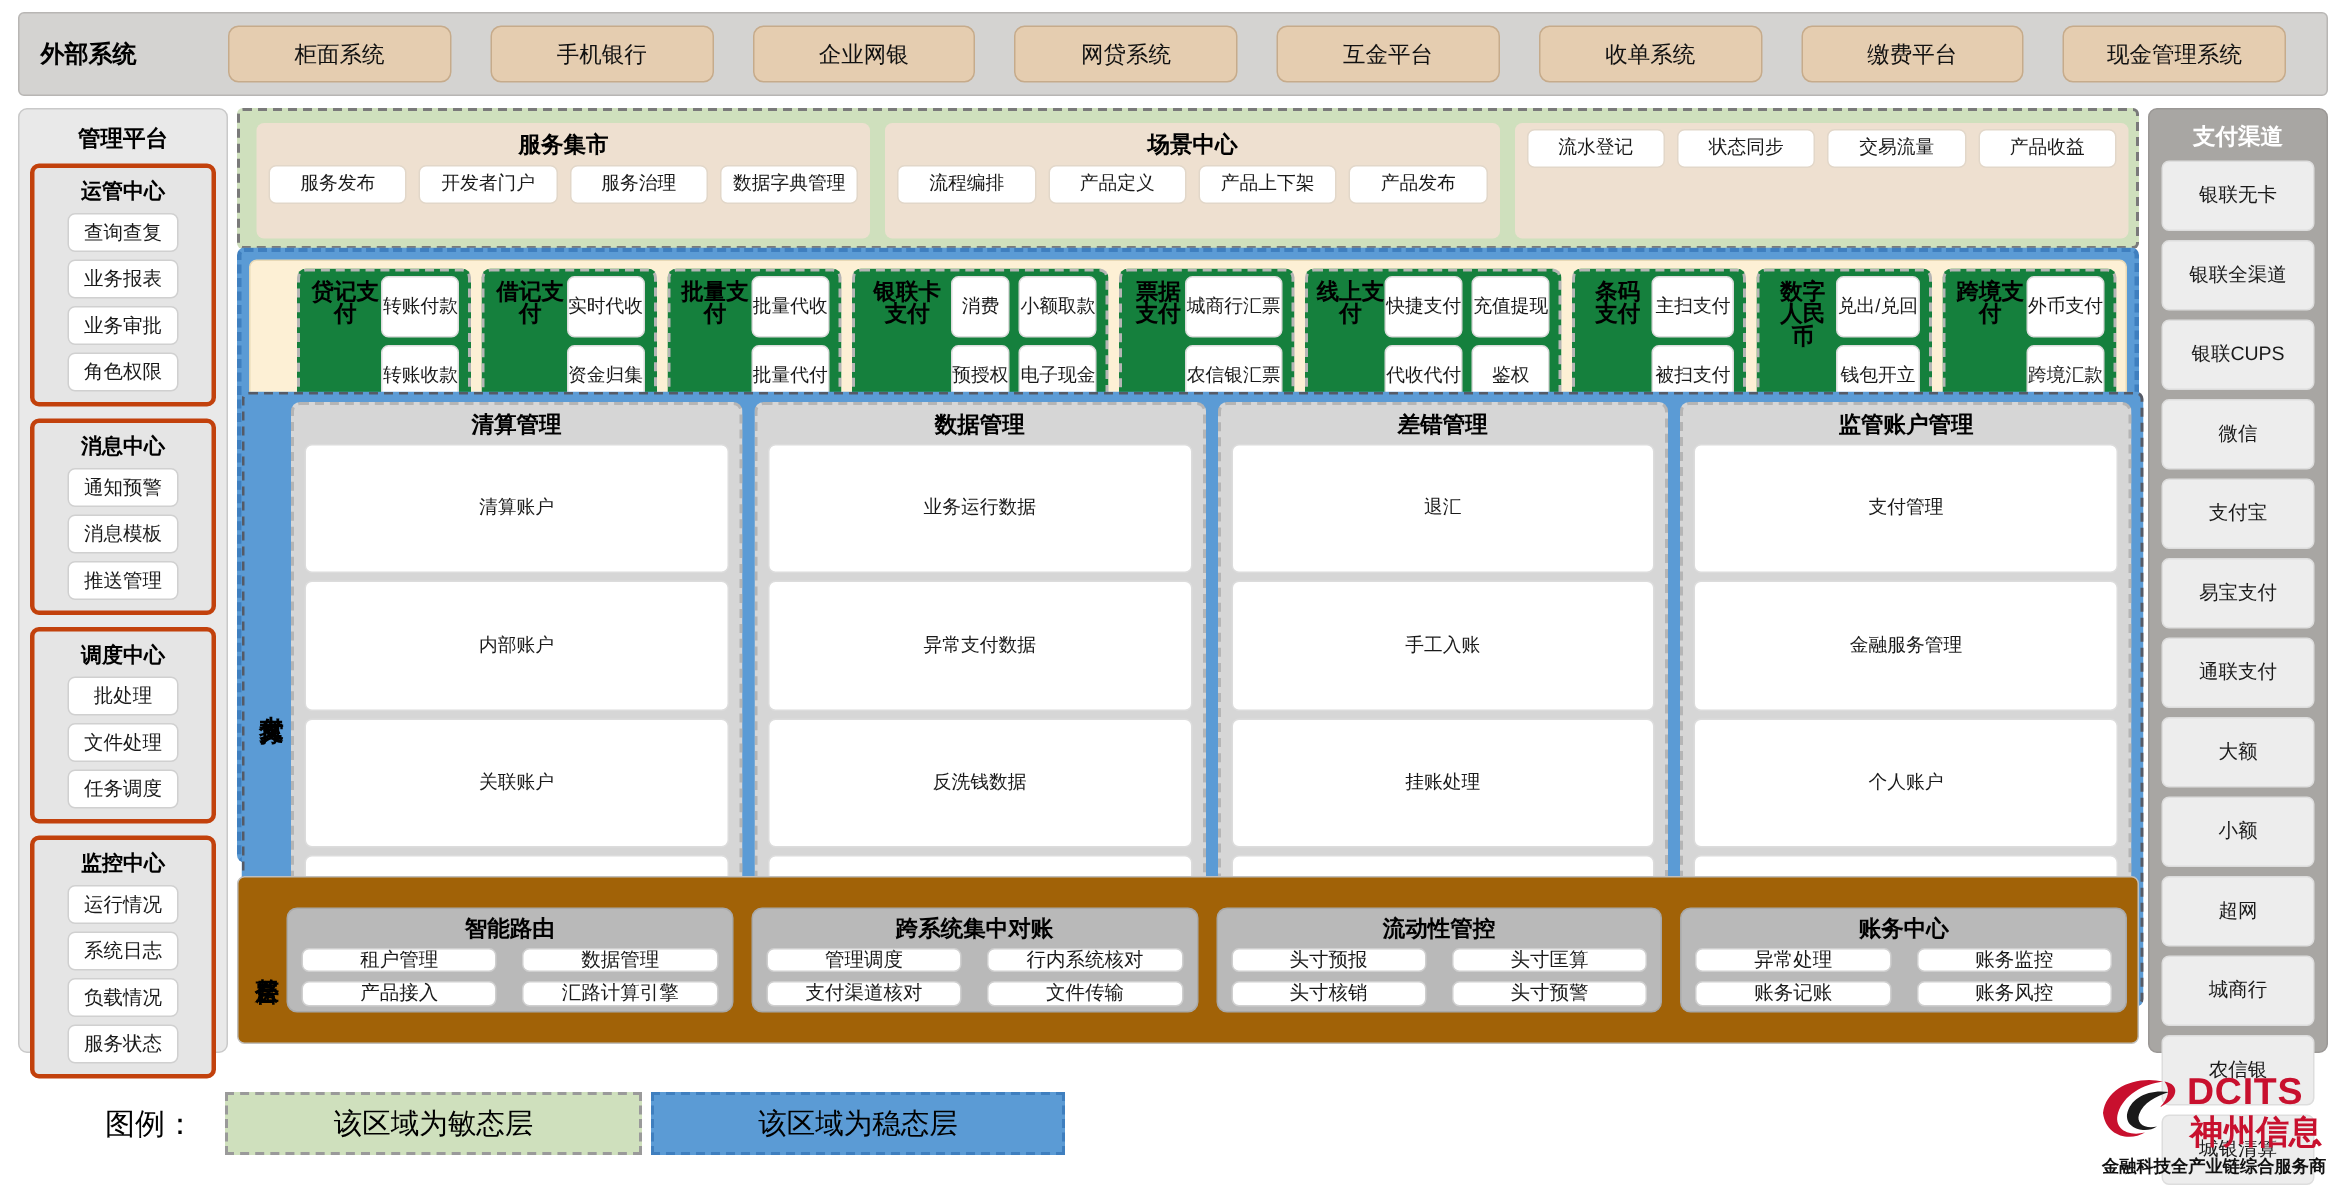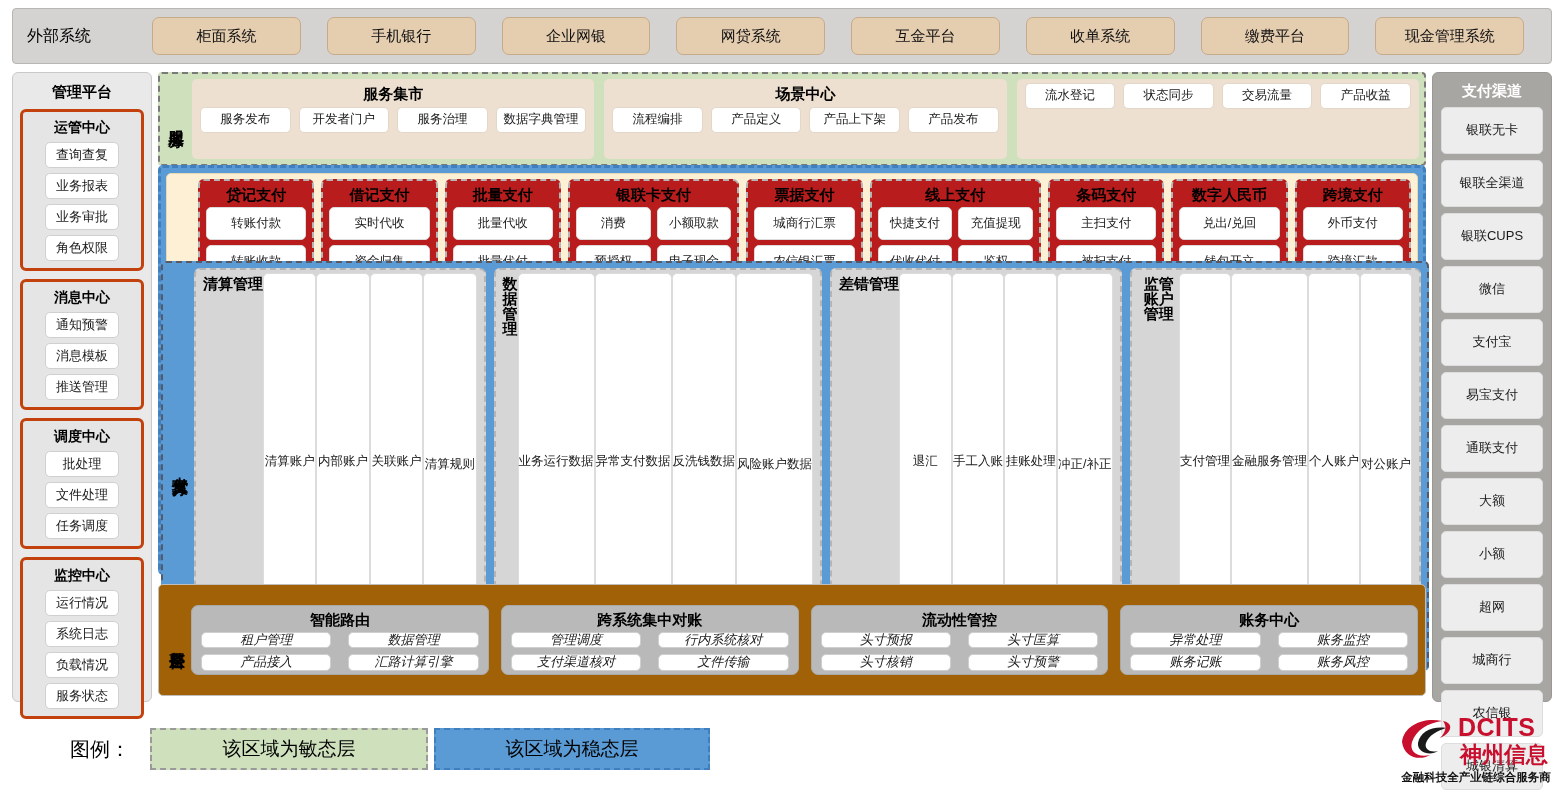--- a/index.html
+++ b/index.html
@@ -26,21 +26,21 @@
     font-weight: bold; font-size: 15px; color: #000;
     text-align: center; line-height: 1;
   }
 
   
   .ext-bar {
     position: absolute; left: 12px; top: 8px; width: 1540px; height: 56px;
     background: #d4d3d1; border: 1px solid #b8b6b4; border-radius: 4px;
     display: flex; align-items: center; padding: 0 14px;
   }
-  .ext-title { font-weight: normal; font-size: 16px; color: #000; width: 112px; flex: none; }
+  .ext-title { font-weight: bold; font-size: 16px; color: #000; width: 112px; flex: none; }
   .ext-items { display: flex; flex: 1; gap: 0; }
   .ext-chip {
     flex: 1; margin: 0 13px; height: 38px;
     background: #e5cdb0; border: 1px solid #c6ab8b; border-radius: 7px;
     display: flex; align-items: center; justify-content: center;
     font-size: 15px; color: #111;
   }
 
   
   .mgmt {
@@ -66,21 +66,21 @@
   .channels-title { font-weight: bold; font-size: 15px; color: #fff; text-align:center; margin: 3px 0 6px; }
   .channels .chip { height: 47px; margin-bottom: 6px; background:#ededed; border-color:#ddd; }
 
   
   .center { position: absolute; left: 158px; top: 72px; width: 1268px; height: 630px; }
 
   
   .svc-layer {
     position: absolute; left:0; top:0; width: 1268px; height: 94px;
     background: #cfe0bd; border: 2px dashed #7a7a7a; border-radius: 4px;
-    display: flex; align-items: stretch; padding: 5px;
+    display: flex; align-items: stretch; padding: 5px; flex-direction: column;
   }
   .vlabel {
     writing-mode: vertical-rl; text-orientation: upright;
     font-weight: bold; font-size: 16px; color:#000;
     display: flex; align-items: center; justify-content: center;
     flex: none; letter-spacing: 1px;
   }
   .svc-cards { display: flex; flex: 1; gap: 10px; margin-left: 6px; }
   .svc-card {
     flex: 1; background: #eee0d0; border-radius: 5px;
@@ -98,22 +98,22 @@
     padding: 5px;
   }
 
   
   .pay-layer {
     height: 158px; background: #fdf0d5; border: 1px solid #e8d9b6; border-radius: 5px;
     display: flex; align-items: stretch; padding: 5px 6px;
   }
   .pay-groups { display: flex; flex: 1; gap: 7px; margin-left: 4px; }
   .pay-group {
-    background: #b91c1c; border: 2px dashed #b5b5b5; border-radius: 6px;
-    padding: 3px 6px 6px; display: flex; flex-direction: column;
+    background: #15803d; border: 2px dashed #b5b5b5; border-radius: 6px;
+    padding: 3px 6px 6px; display: flex; flex-direction: row;
   }
   .pay-group .grp-title { margin: 3px 0 5px; }
   .pay-col { display: flex; flex-direction: column; gap: 5px; flex: 1; }
   .pay-cols { display: flex; gap: 6px; flex: 1; }
   .pay-cols .pay-col { flex: 1; }
   .pay-col .chip { flex: 1; font-size: 12.5px; border-color:#dcdcdc; }
 
   
   .sup-layer {
     margin-top: 6px; height: 230px;
@@ -123,40 +123,40 @@
   .sup-regions { display: flex; flex: 1; gap: 9px; margin-left: 3px; }
   .sup-region {
     flex: 1; border-radius: 5px; padding: 5px 6px;
     display: flex; align-items: stretch;
   }
   .sup-region.agile  { border: 2px dashed #e09b3d; }
   .sup-region.stable { border: 2px dashed #555a66; }
   .sup-grid { display: flex; flex: 1; gap: 8px; margin-left: 4px; }
   .sup-group {
     flex: 1; background: #d6d6d6; border: 2px dashed #b5b5b5; border-radius: 6px;
-    padding: 3px 7px 6px; display: flex; flex-direction: row;
+    padding: 3px 7px 6px; display: flex; flex-direction: column;
   }
   .sup-group .grp-title { margin: 3px 0 5px; }
   .sup-group .chip { flex: 1; margin-bottom: 5px; font-size: 12.5px; border-color:#dcdcdc; }
   .sup-group .chip:last-child { margin-bottom: 0; }
 
   
   .int-layer {
     position: absolute; left: 0; top: 512px; width: 1268px; height: 112px;
     background: #a16207; border: 1px solid #c0bfbd; border-radius: 5px;
     display: flex; align-items: stretch; padding: 20px 7px;
   }
   .int-cards { display: flex; flex: 1; gap: 12px; margin-left: 4px; }
   .int-card {
     flex: 1; background: #b9b9b9; border: 1px solid #a9a9a9; border-radius: 7px;
     padding: 3px 9px 7px; display: flex; flex-direction: column;
   }
   .int-card .grp-title { margin: 3px 0 5px; }
   .int-rows { display: flex; flex-direction: column; gap: 6px; flex: 1; }
-  .int-row { display: flex; gap: 17px; flex: 1; font-style: italic; }
+  .int-row { display: flex; gap: 17px; flex: 1; }
   .int-row .chip { flex: 1; font-size: 13px; border-color:#cfcfcf; }
 
   
   .legend { position: absolute; left: 70px; top: 728px; display: flex; align-items: center; }
   .legend-label { font-size: 20px; color: #000; margin-right: 20px; }
   .legend-box {
     height: 42px; display: flex; align-items: center; justify-content: center;
     font-size: 19px; color: #000000; padding: 0 16px;
   }
   .legend-agile  { background: #cfe0bd; border: 2px dashed #9a9a9a; width: 278px; }

